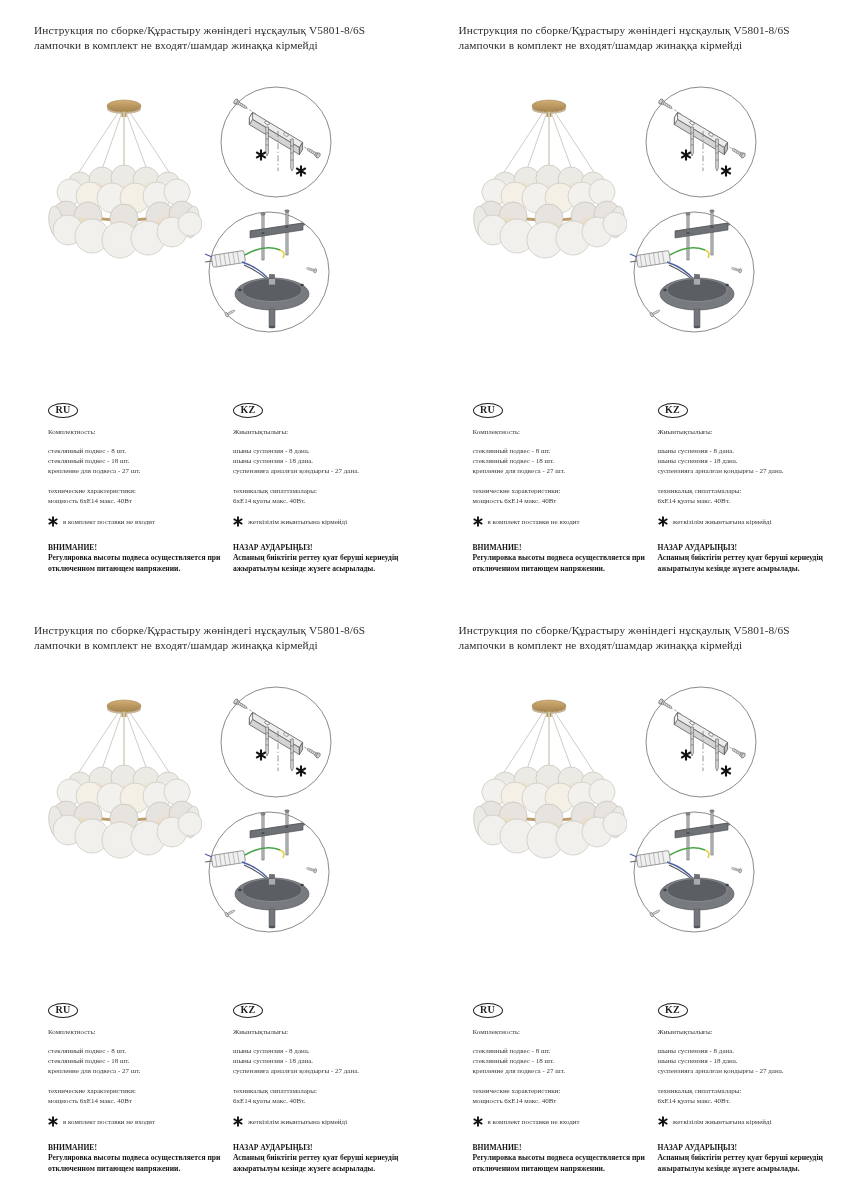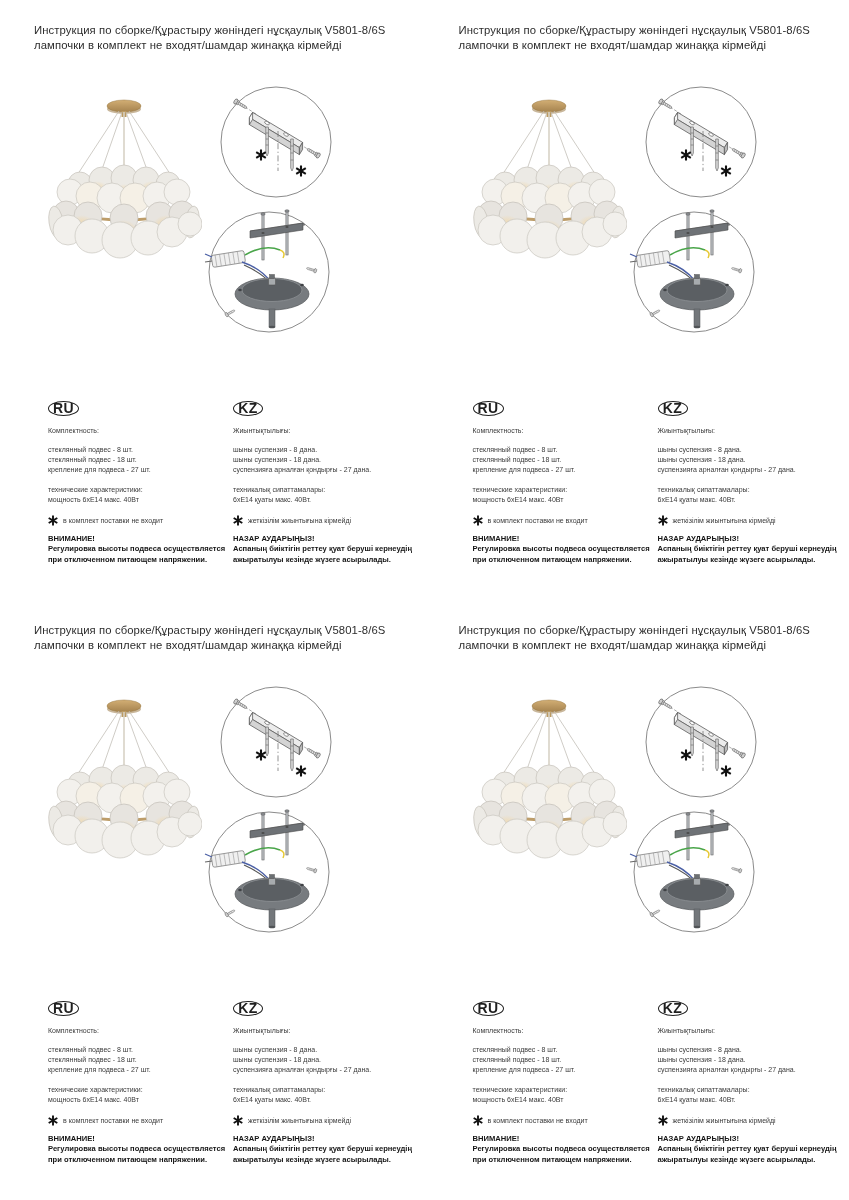--- a/index.html
+++ b/index.html
@@ -1,43 +1,43 @@
 <!DOCTYPE html>
 <html><head>
 <meta charset="utf-8">
 <style>
   html,body{margin:0;padding:0;background:#ffffff;}
   body{width:849px;height:1200px;font-family:"Liberation Sans",sans-serif;color:#3b3b3b;
        -webkit-font-smoothing:antialiased;}
   #grid{display:grid;grid-template-columns:424.5px 424.5px;grid-template-rows:600px 600px;
-        width:849px;height:860px;}
+        width:849px;height:860px;font-family:Liberation Serif, serif;}
   .sheet{position:relative;width:424.5px;height:600px;overflow:hidden;background:#fff;}
 
   .title{position:absolute;left:34px;top:23px;font-size:11.3px;line-height:14.6px;
          color:#2d2d2d;letter-spacing:.1px;white-space:nowrap;}
 
   .art{position:absolute;}
   .art-chandelier{left:42px;top:90px;}
   .art-bracket{left:211px;top:85px;}
   .art-canopy{left:202px;top:205px;}
 
   .col{position:absolute;top:399px;}
   .col-ru{left:48px;width:178px;}
   .col-kz{left:233px;width:196px;}
 
-  .badge{display:inline-flex;align-items:center;justify-content:center;
+  .badge{display:inline-flex;justify-content:center;
          min-width:30px;height:15px;border:1.6px solid #1f1f1f;border-radius:50%;
-         font-size:14px;font-weight:bold;color:#1f1f1f;letter-spacing:.4px;padding:0 4px;
+         font-size:10px;font-weight:bold;color:#1f1f1f;letter-spacing:.4px;padding:0 4px;
          box-sizing:border-box;}
   .heading{margin-top:9px;font-size:7px;line-height:10px;}
   .items{margin-top:9px;font-size:7px;line-height:10.2px;}
   .specs{margin-top:9px;font-size:7px;line-height:10.2px;}
   .footnote{margin-top:10px;display:flex;align-items:center;gap:5px;font-size:7px;}
   .footnote .ast{flex:0 0 auto;}
-  .warning{margin-top:8px;}
+  .warning{margin-top:16px;}
   .w-title{font-size:7.6px;font-weight:bold;color:#151515;line-height:10.4px;}
   .w-text{font-size:7.6px;font-weight:bold;color:#151515;line-height:10.4px;}
 </style>
 </head>
 <body>
 
 <div id="grid">
 
   <div class="sheet">
 

